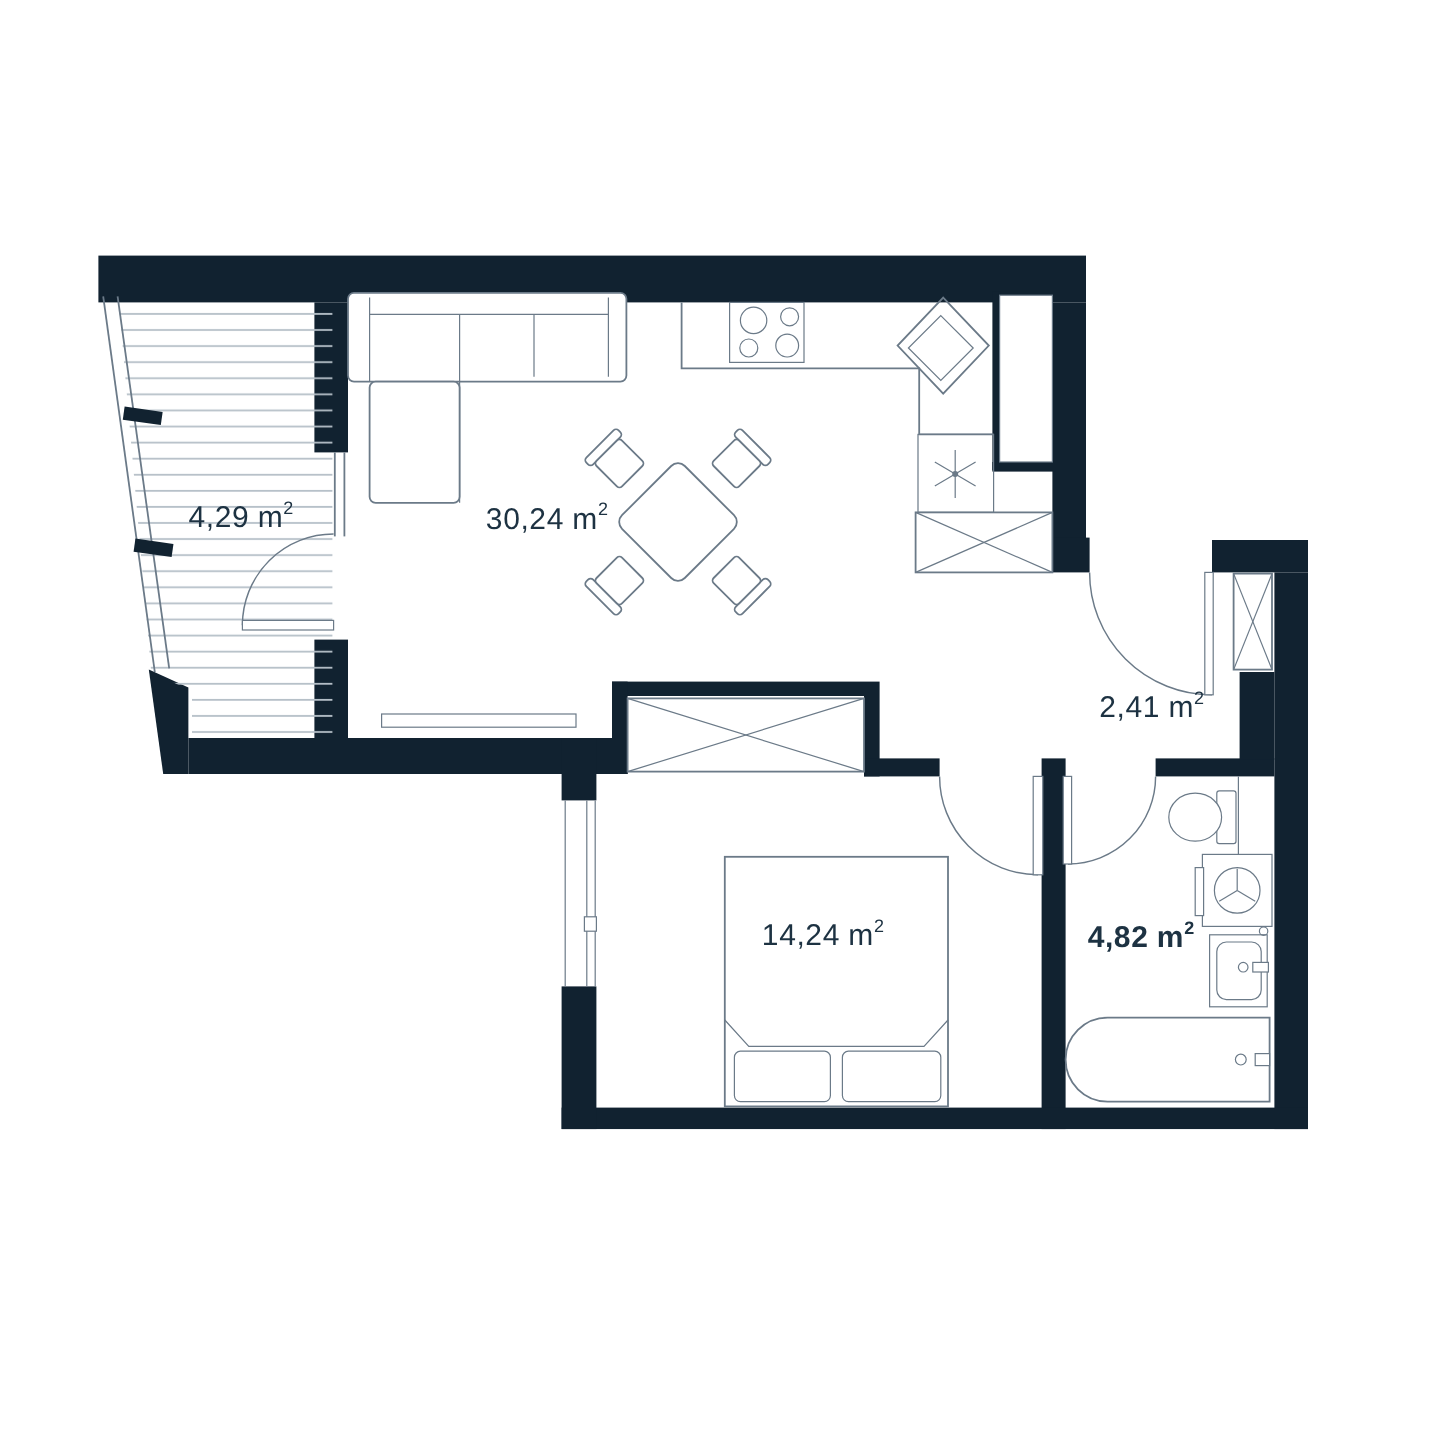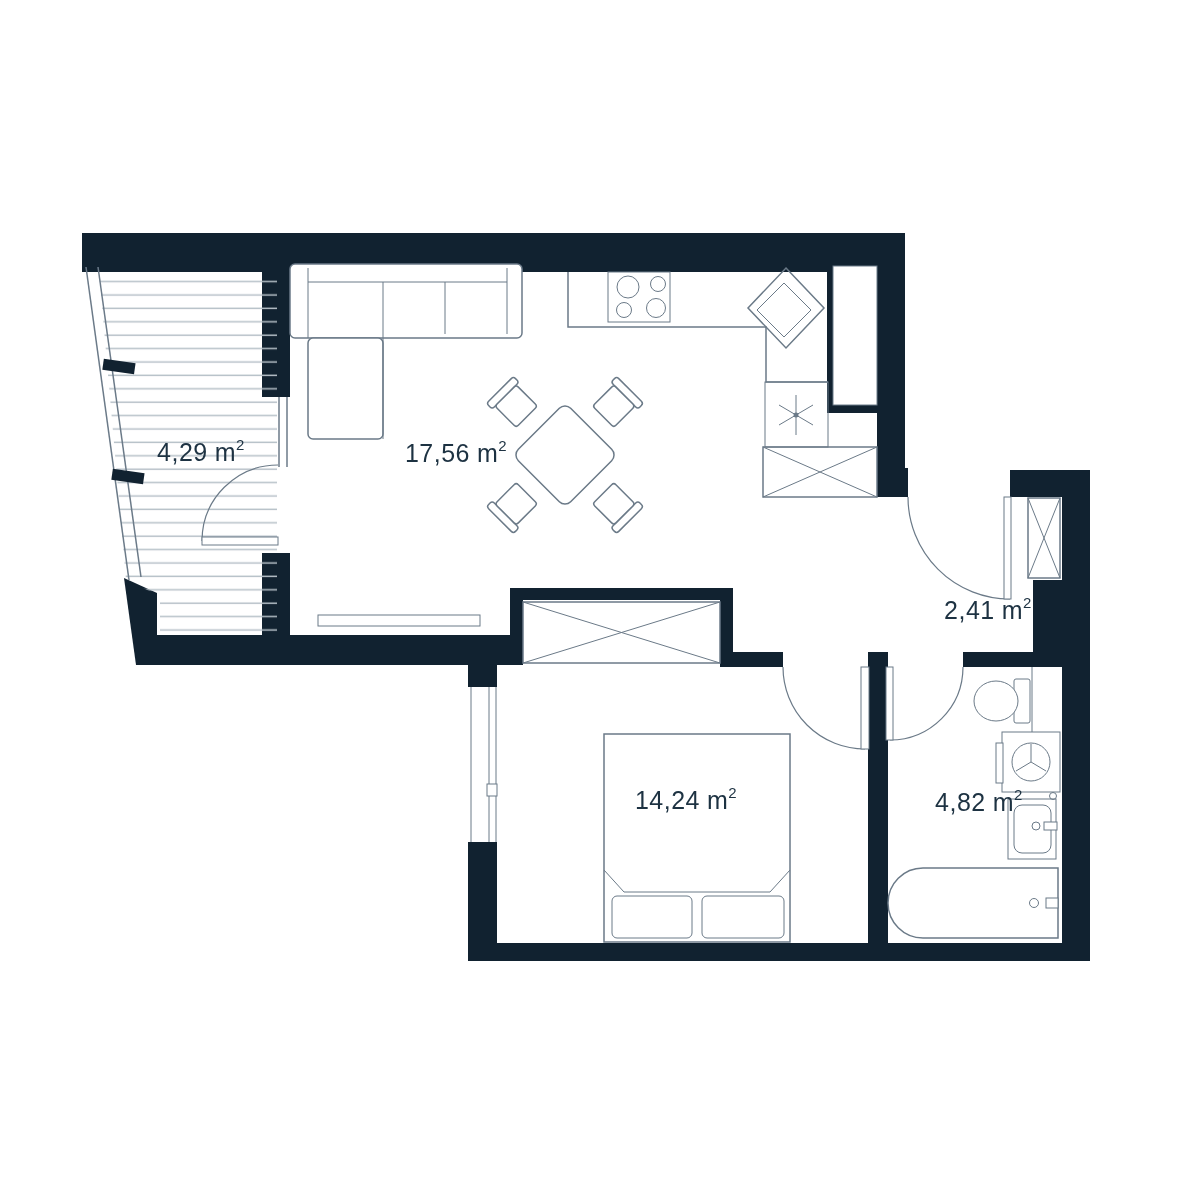--- a/index.html
+++ b/index.html
@@ -1,20 +1,20 @@
 <!DOCTYPE html>
 <html style="--wall: #112230; --line: #6b7a88; --line_light: #b6c0c8; --text: #1d3242; --bg: #ffffff;"><head>
 <meta charset="utf-8">
 <style>
   :root{
     --wall:#112230; --line:#6b7a88; --line_light:#b6c0c8; --text:#1d3242; --bg:#ffffff;
   }
   html,body{margin:0;padding:0;background:var(--bg);}
   #plan{position:relative;width:1200px;height:941px;background:var(--bg);
-        font-family:"Liberation Sans", sans-serif;overflow:hidden;margin-top:20px;}
+        font-family:"Liberation Sans", sans-serif;overflow:hidden;}
   #plan svg{position:absolute;left:0;top:0;}
   .wall{fill:var(--wall);stroke:none;}
   .ln{stroke:var(--line);fill:none;stroke-width:1.5;}
   .lnw{stroke:var(--line);fill:#fff;stroke-width:1.5;}
   .thin{stroke-width:1;}
   .arc{stroke:var(--line);fill:none;stroke-width:1.2;}
   .deckline{stroke:var(--line_light);stroke-width:1.5;}
   .room-label{position:absolute;transform:translate(-50%,-50%);
     color:var(--text);font-size:25px;letter-spacing:.5px;white-space:nowrap;}
   .room-label .unit{margin-left:7px;}
@@ -162,24 +162,24 @@
     <path class="lnw" d="M1058,848 L923,848 A35,35 0 0 0 888,883 A35,35 0 0 0 923,918 L1058,918 Z"></path>
     <circle class="ln thin" cx="1034" cy="883" r="4.5"></circle>
     <rect class="lnw thin" x="1046" y="878" width="12" height="10"></rect>
   </g>
 </svg>
 
   <div class="room-label" style="left:201px;top:432px;">
     <span>4,29</span><span class="unit">m</span><sup>2</sup>
   </div>
   <div class="room-label" style="left:456px;top:433px;">
-    <span>17,56</span><span class="unit">m</span><sup>2</sup>
+    <span>30,24</span><span class="unit">m</span><sup>2</sup>
   </div>
-  <div class="room-label" style="left:988px;top:590px;">
+  <div class="room-label" style="left:960px;top:590px;">
     <span>2,41</span><span class="unit">m</span><sup>2</sup>
   </div>
   <div class="room-label" style="left:686px;top:780px;">
     <span>14,24</span><span class="unit">m</span><sup>2</sup>
   </div>
-  <div class="room-label" style="left:979px;top:782px;">
+  <div class="room-label" style="left:951px;top:782px;font-weight:bold;">
     <span>4,82</span><span class="unit">m</span><sup>2</sup>
   </div>
 </div>
 
 </body></html>

